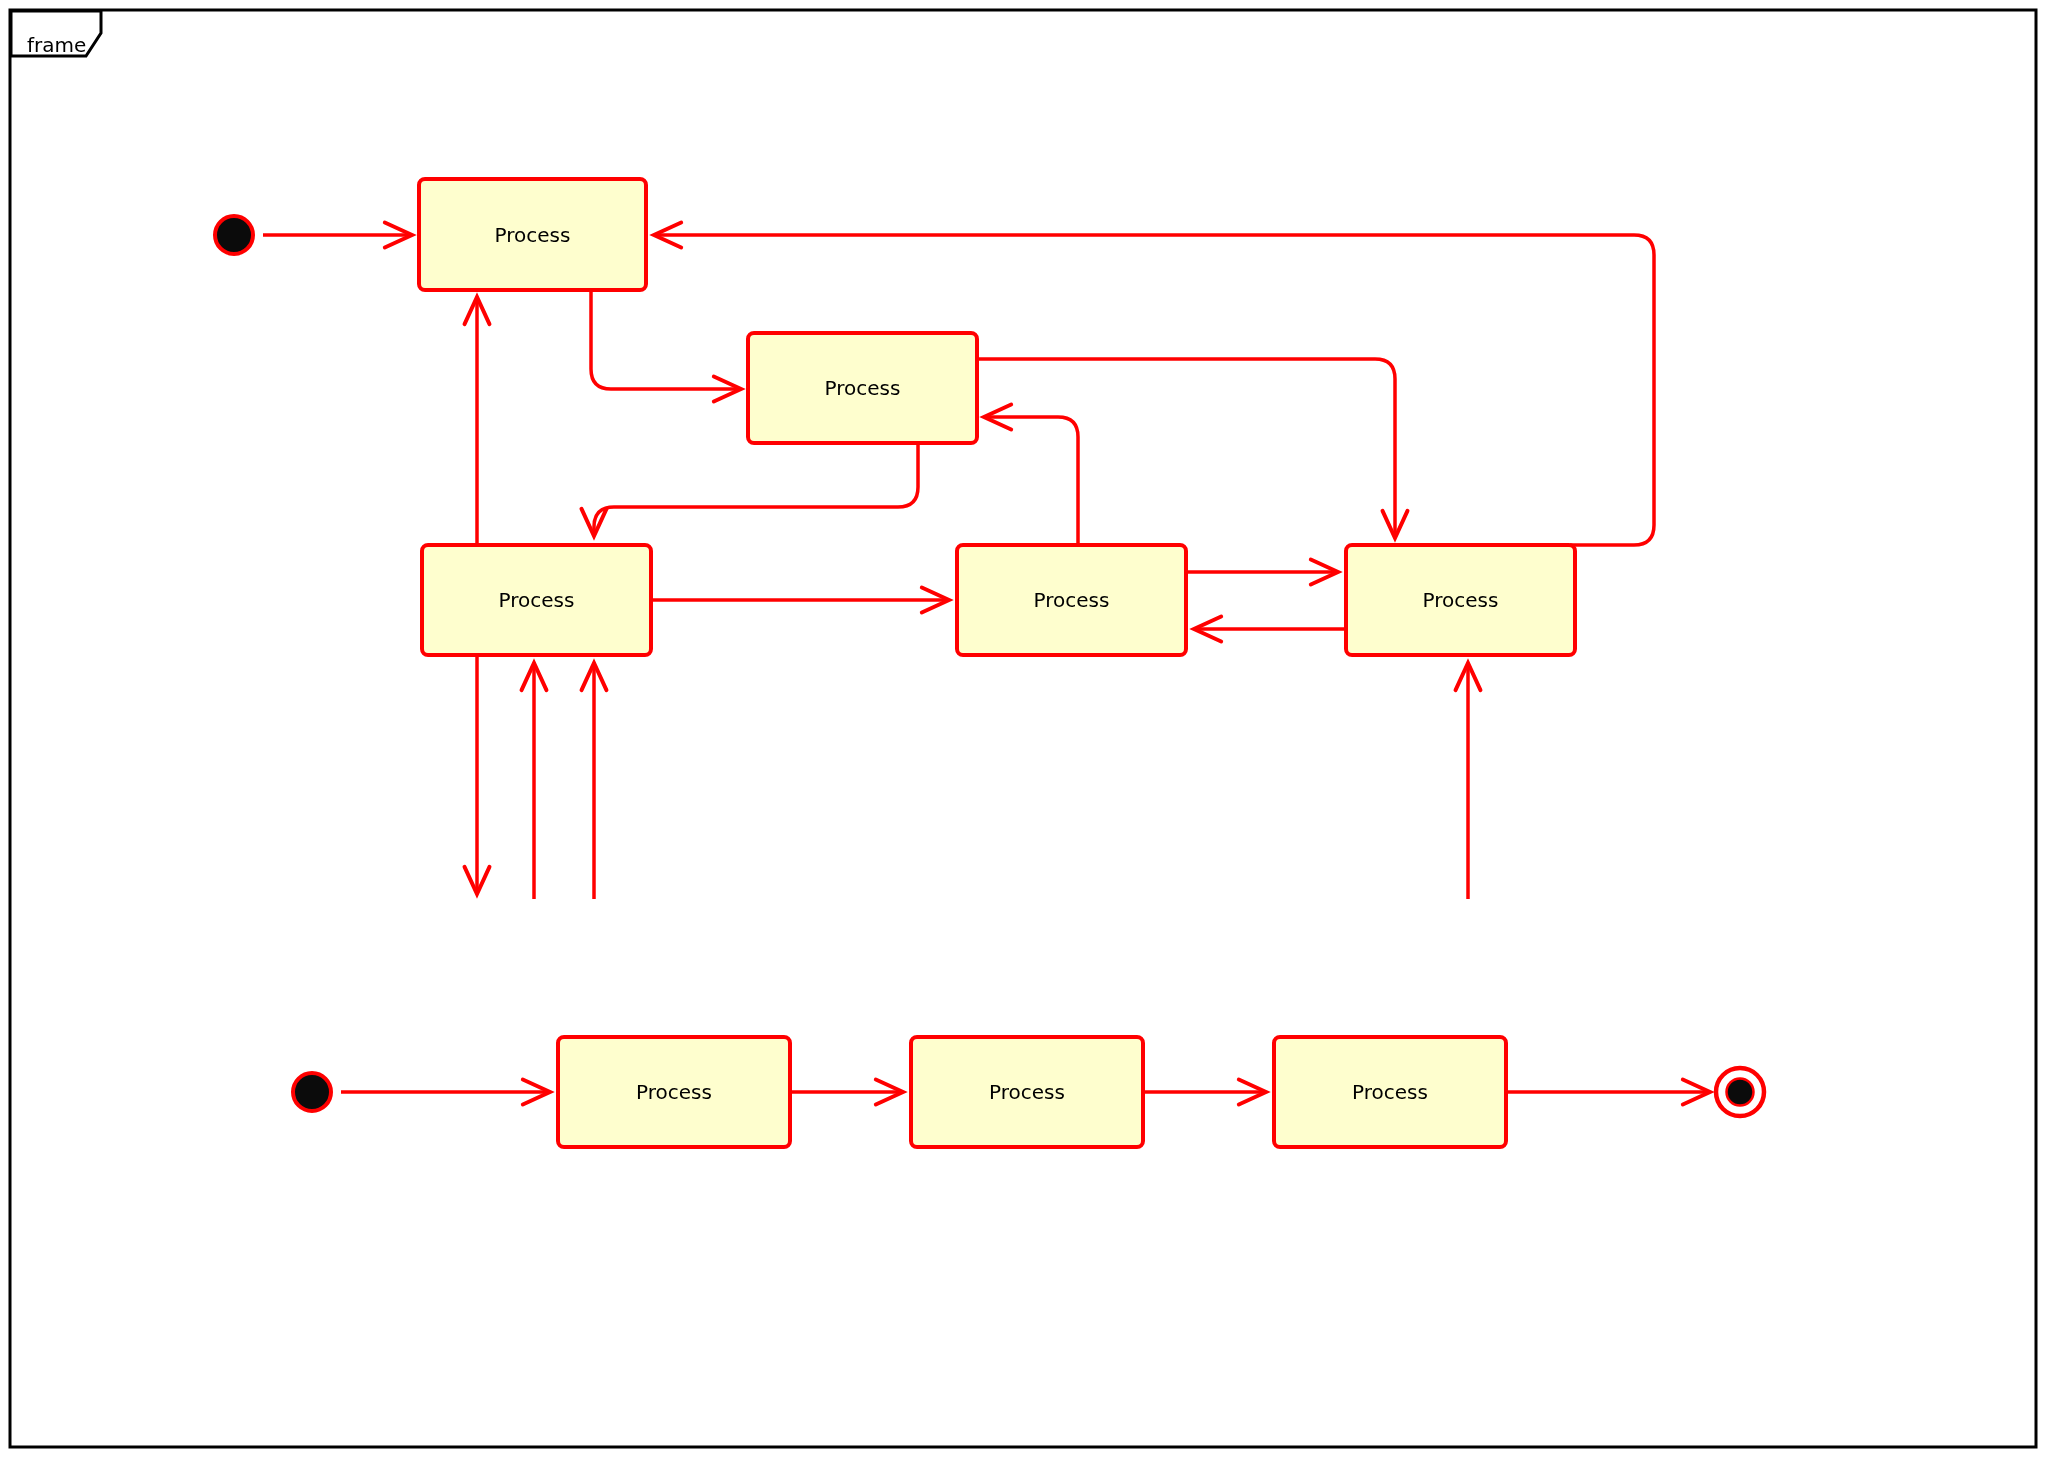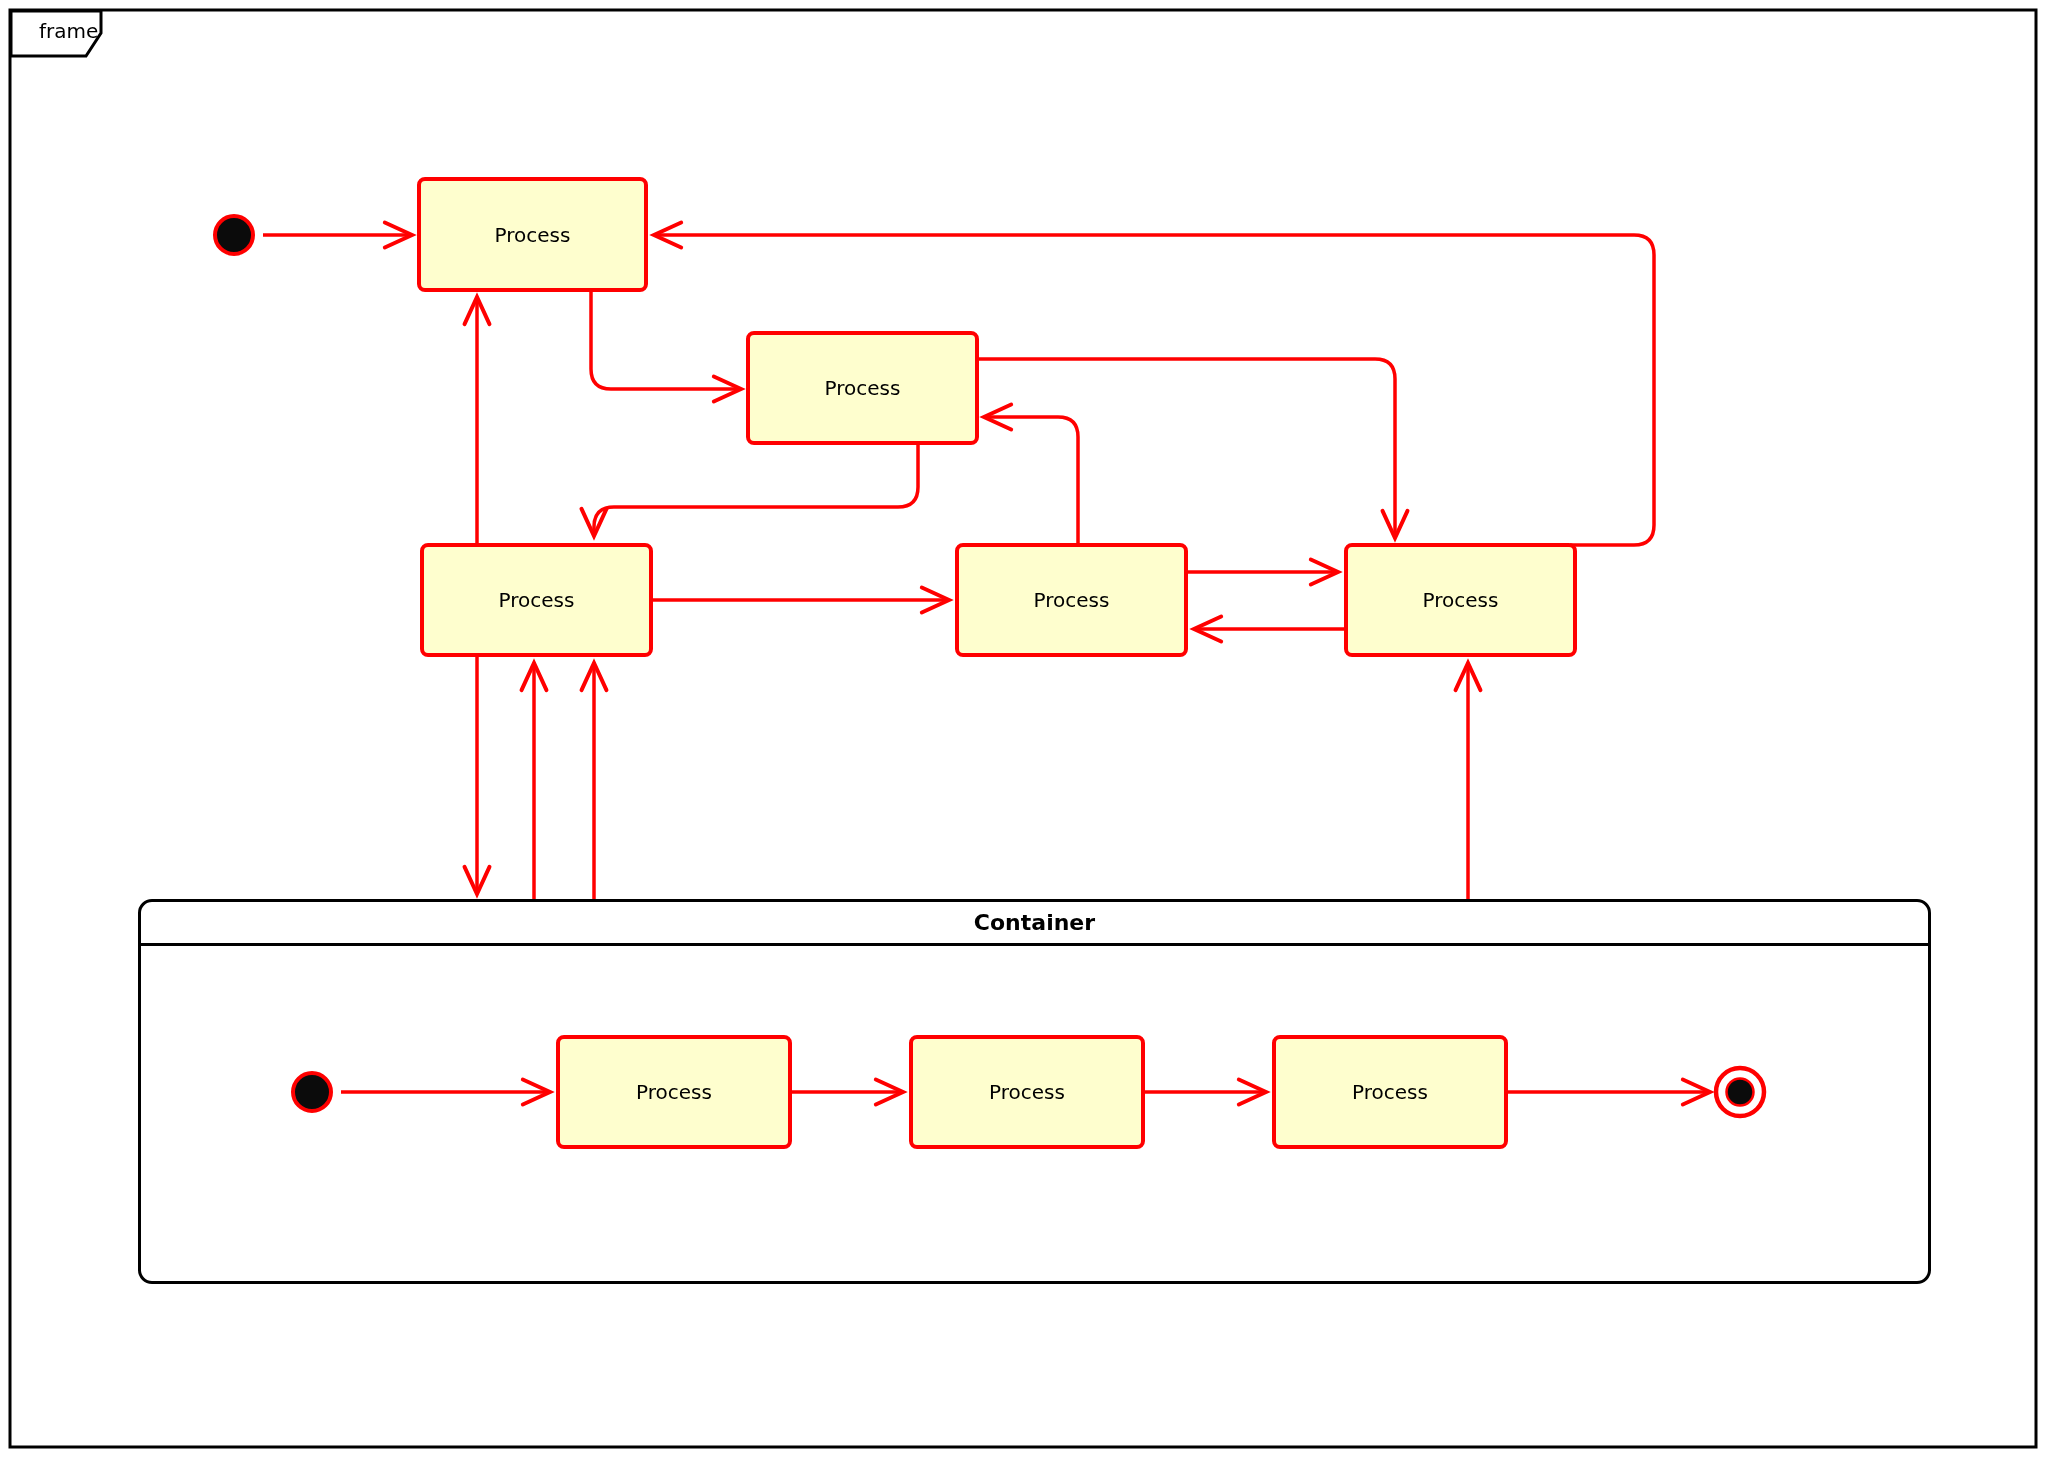--- a/index.html
+++ b/index.html
@@ -50,46 +50,40 @@
     align-items: center;
     justify-content: center;
   }
   .container-title {
     font-size: 22px;
     font-weight: bold;
     color: #000000;
   }
   .frame-label {
     position: absolute;
-    left: 27px; top: 19px;
+    left: 27px; top: 33px;
     font-size: 20px;
     color: #000000;
     z-index: 3;
-    margin-left: 12px;
   }
   
   #state-p1 { left: 417px;  top: 177px;  width: 231px; height: 115px; }
   #state-p2 { left: 746px;  top: 331px;  width: 233px; height: 114px; }
   #state-p3 { left: 420px;  top: 543px;  width: 233px; height: 114px; }
   #state-p4 { left: 955px;  top: 543px;  width: 233px; height: 114px; }
   #state-p5 { left: 1344px; top: 543px;  width: 233px; height: 114px; }
   #state-p6 { left: 556px;  top: 1035px; width: 236px; height: 114px; }
   #state-p7 { left: 909px;  top: 1035px; width: 236px; height: 114px; }
   #state-p8 { left: 1272px; top: 1035px; width: 236px; height: 114px; }
 </style>
 </head>
 <body>
 
 <div class="page">
 
-  <div class="container-state">
-    <div class="container-header">
-      <span class="container-title">Container</span>
-    </div>
-  </div>
 
   <div class="frame-label">frame</div>
 
   <svg class="edges-layer" width="2048" height="1460" viewBox="0 0 2048 1460" xmlns="http://www.w3.org/2000/svg">
     <defs>
       <marker id="arrowhead" markerUnits="userSpaceOnUse" markerWidth="58" markerHeight="34" viewBox="-30 -15 34 30" refX="0" refY="0" orient="auto">
         <path d="M -24 -11 L 0 0 L -24 11" fill="none" stroke="#FF0000" stroke-width="3.5" stroke-linecap="round"></path>
       </marker>
     </defs>
 

